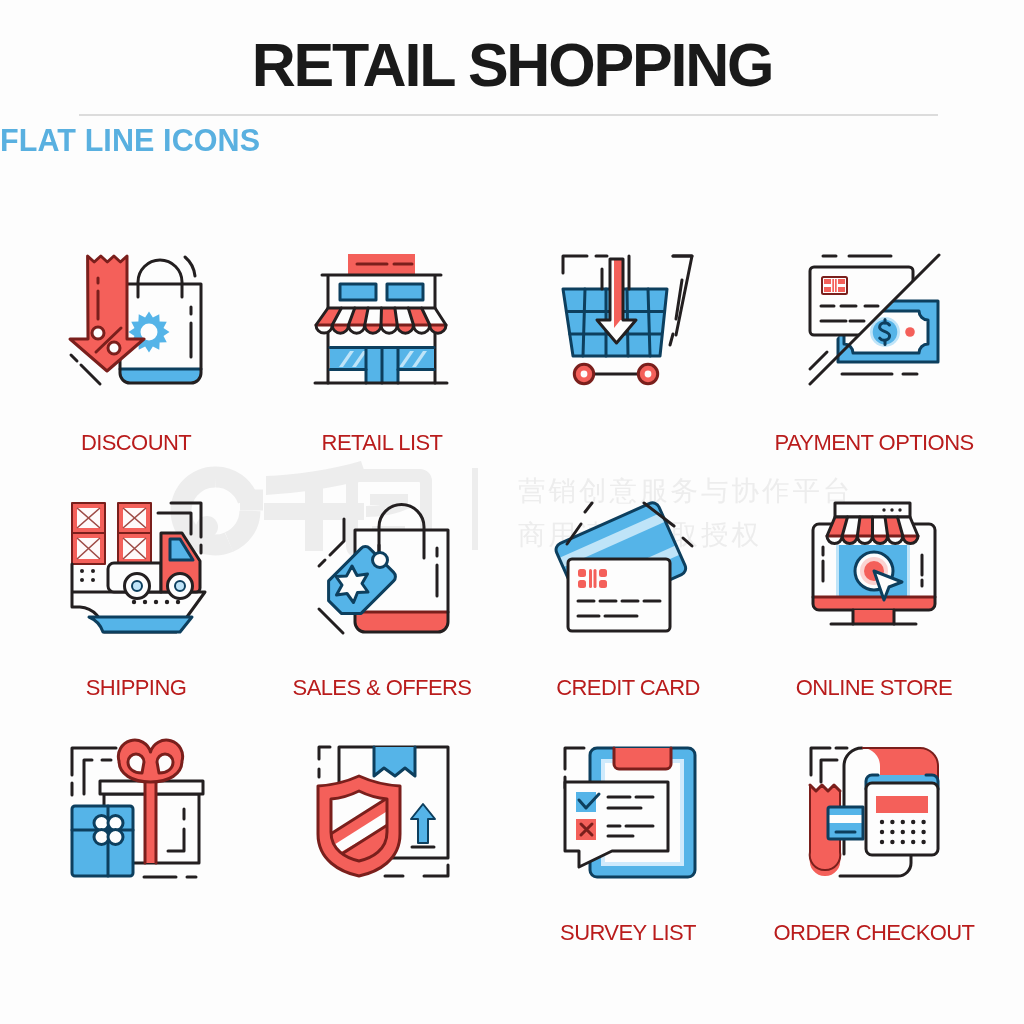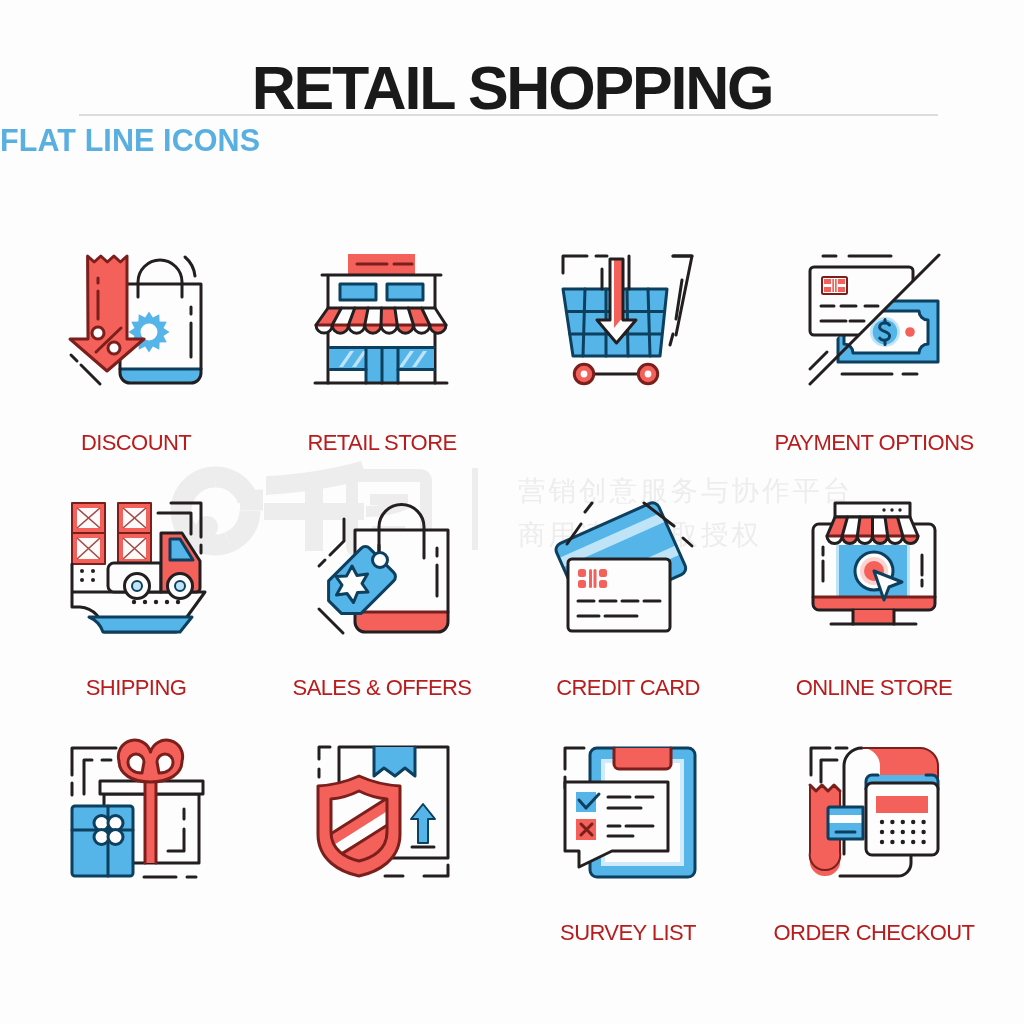--- a/index.html
+++ b/index.html
@@ -1,18 +1,18 @@
 <!DOCTYPE html>
 <html><head>
 <meta charset="utf-8">
 <style>
   html,body{margin:0;padding:0;}
   body{width:1024px;height:1024px;background:#fdfdfd;font-family:"Liberation Sans",sans-serif;overflow:hidden;position:relative;}
   .page{position:absolute;left:0;top:0;width:1024px;height:1024px;background:#fdfdfd;}
-  .title{position:absolute;left:0;right:0;top:53px;text-align:center;font-size:61px;font-weight:bold;letter-spacing:-2.2px;color:#1a1a1a;}
+  .title{position:absolute;left:0;right:0;top:30px;text-align:center;font-size:61px;font-weight:bold;letter-spacing:-2.2px;color:#1a1a1a;}
   .rule{position:absolute;left:79px;width:859px;top:114px;height:1.5px;background:#dcdcdc;}
   .subtitle{position:absolute;left:0;right:0;top:123px;font-size:30.5px;font-weight:bold;letter-spacing:0.1px;color:#59b0e0;}
   .wm{position:absolute;left:0;top:0;width:1024px;height:1024px;pointer-events:none;}
   .grid{position:absolute;left:13px;top:245px;width:998px;}
   .row{display:flex;height:245px;}
   .cell{width:246px;display:flex;flex-direction:column;align-items:center;}
   .iconwrap{width:160px;height:160px;}
   .iconbox{width:160px;height:160px;display:block;overflow:visible;}
   .label{margin-top:25px;font-size:22px;color:#b91c1c;letter-spacing:-0.58px;text-align:center;white-space:nowrap;}
   svg{display:block;}
@@ -145,21 +145,21 @@
 <path class="ln" fill="none" d="M52.75 63 L46.50 80"></path>
 <path class="ln" fill="none" d="M66.12 63 L62.75 80"></path>
 <path class="ln" fill="none" d="M79.50 63 L79.00 80"></path>
 <path class="ln" fill="none" d="M92.88 63 L95.25 80"></path>
 <path class="ln" fill="none" d="M106.25 63 L111.50 80"></path>
 <path class="ln" fill="none" d="M119.62 63 L127.75 80"></path>
 <path class="ln" d="M13 138 H145"></path>
 </g>
       </svg>
           </div>
-      <div class="label">RETAIL STORE</div>
+      <div class="label">RETAIL LIST</div>
     </div>
     <div class="cell">
       <div class="iconwrap">
             <svg class="iconbox" viewBox="0 0 160 160" role="img" aria-label="SHOPPING CART">
 <g>
 <path class="ln" d="M15 28 V11 h24"></path>
 <path class="ln" d="M48 11 h11"></path>
 <path class="ln" d="M125 11 h19"></path>
 <path class="fb" d="M15 44 h104 l-7 67 H25 Z"></path>
 <path class="lnb" d="M15 44 h104 l-7 67 H25 Z"></path>

